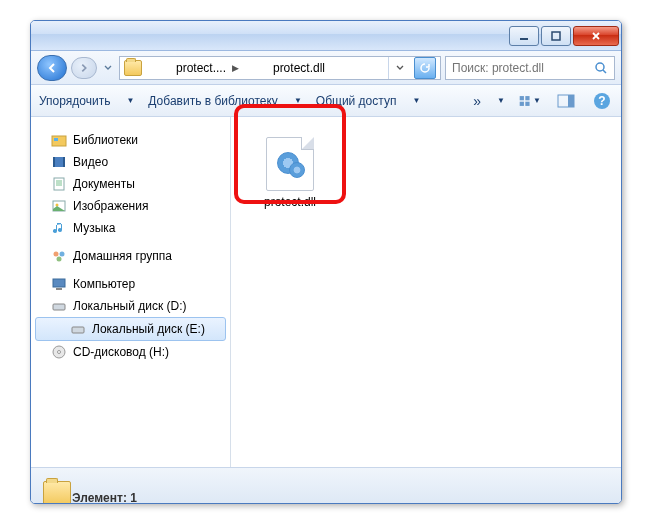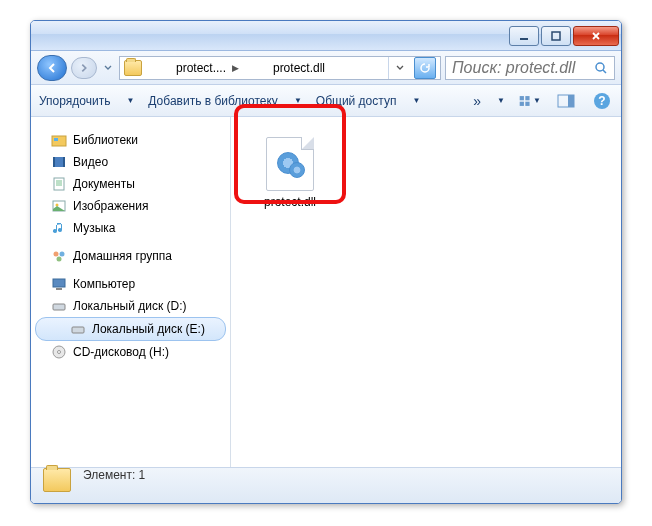--- a/index.html
+++ b/index.html
@@ -14,41 +14,41 @@
 .navbtn.fwd { width: 26px; height: 22px; background: radial-gradient(circle at 40% 35%, #e8f0fa, #c8d6ea); border-color: #a8b8d0; }
 .navdrop { width: 14px; height: 22px; display: flex; align-items: center; justify-content: center; }
 .addrbar { flex: 1; height: 24px; border: 1px solid #a8b8d0; background: #fff; display: flex; align-items: center; padding: 0 4px; gap: 4px; }
 .foldericon { width: 18px; height: 16px; background: linear-gradient(#ffe9a8,#f3c95e); border: 1px solid #c9a23e; border-radius: 2px; position: relative; }
 .foldericon::before { content: ""; position: absolute; top: -3px; left: 1px; width: 8px; height: 3px; background: #f3d98a; border: 1px solid #c9a23e; border-bottom: none; border-radius: 2px 2px 0 0; }
 .crumb { color: #000; padding: 0 2px; margin-left: 28px; }
 .crumb-sep { color: #555; font-size: 9px; }
 .addrbtn { width: 22px; height: 22px; border-left: 1px solid #c8d6ea; display: flex; align-items: center; justify-content: center; }
 .refreshbtn { background: linear-gradient(#d0e8ff,#6ab0f0); border: 1px solid #4a8fd0; border-radius: 2px; }
 .searchbox { width: 170px; height: 24px; border: 1px solid #a8b8d0; background: #fff; display: flex; align-items: center; padding: 0 6px; justify-content: space-between; }
-.searchbox input { border: none; outline: none; font-style: italic; color: #4d7c0f; width: 130px; font-size: 16px; }
+.searchbox input { border: none; outline: none; color: #4d7c0f; width: 130px; font-size: 12px; }
 .toolbar { height: 32px; background: linear-gradient(#f9fcff,#e6eef8); border-bottom: 1px solid #c8d6ea; display: flex; align-items: center; padding: 0 8px; gap: 14px; }
 .tbitem { display: flex; align-items: center; gap: 16px; color: #1a3e70; cursor: default; }
 .tbdrop { font-size: 8px; color: #1a3e70; }
 .tbsep { flex: 1; }
 .tbicon { width: 22px; height: 22px; display: flex; align-items: center; justify-content: center; }
 .content { display: flex; height: 350px; }
 .sidebar { width: 200px; border-right: 1px solid #d6dfea; background: #fff; padding: 6px 0; overflow: hidden; }
 .sbitem { display: flex; align-items: center; gap: 6px; padding: 3px 0 3px 20px; color: #000; }
 .sbitem.child { }
-.sbitem.sel { background: linear-gradient(#eaf3ff,#d3e6fb); border: 1px solid #9cc3ef; border-radius: 11px; margin: 0 4px; padding-left: 34px; }
+.sbitem.sel { background: linear-gradient(#eaf3ff,#d3e6fb); border: 1px solid #9cc3ef; border-radius: 3px; margin: 0 4px; padding-left: 34px; }
 .sbgroup { margin: 6px 0; }
 .sbicon { width: 16px; height: 16px; flex-shrink: 0; }
 .main { flex: 1; background: #fff; padding: 14px; position: relative; }
 .fileitem { width: 90px; text-align: center; padding: 6px; }
 .fileicon { width: 48px; height: 54px; margin: 0 auto 4px; background: #fff; border: 1px solid #c0c8d4; border-radius: 2px; position: relative; }
 .fileicon::before { content: ""; position: absolute; right: -1px; top: -1px; width: 12px; height: 12px; background: linear-gradient(135deg,#fff 48%,#d8dee8 52%); border-left: 1px solid #c0c8d4; border-bottom: 1px solid #c0c8d4; }
 .fileicon .gear { position: absolute; width: 22px; height: 22px; border-radius: 50%; background: radial-gradient(circle,#9ec9f2 35%,#5a9edb 36%); top: 14px; left: 10px; border: 1px solid #4a8fd0; }
 .fileicon .gear2 { top: 24px; left: 22px; width: 16px; height: 16px; }
 .highlight { position: absolute; border: 4px solid #e11; border-radius: 10px; left: 234px; top: 104px; width: 112px; height: 100px; pointer-events: none; z-index: 20; }
-.statusbar { height: 38px; background: linear-gradient(#f0f5fb,#dde8f5); border-top: 1px solid #c8d6ea; display: flex; align-items: flex-start; padding: 0 12px; gap: 12px; }
+.statusbar { height: 38px; background: linear-gradient(#f0f5fb,#dde8f5); border-top: 1px solid #c8d6ea; display: flex; align-items: flex-end; padding: 0 12px; gap: 1px; font-weight: bold; }
 .statusicon { width: 28px; height: 24px; background: linear-gradient(#ffe9a8,#f3c95e); border: 1px solid #c9a23e; border-radius: 2px; position: relative; }
 .statusicon::before { content: ""; position: absolute; top: -4px; left: 2px; width: 10px; height: 4px; background: #f3d98a; border: 1px solid #c9a23e; border-bottom: none; border-radius: 2px 2px 0 0; }
 .statustext { color: #333; }
 svg { display: block; }
 </style>
 </head>
 <body>
 
 <div class="window">
   <div class="titlebar">

